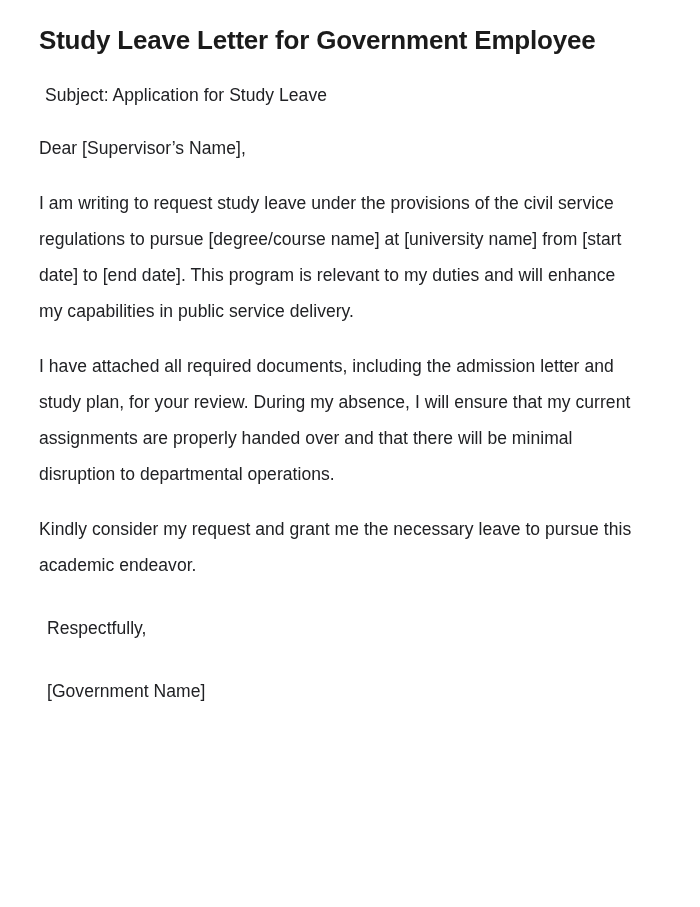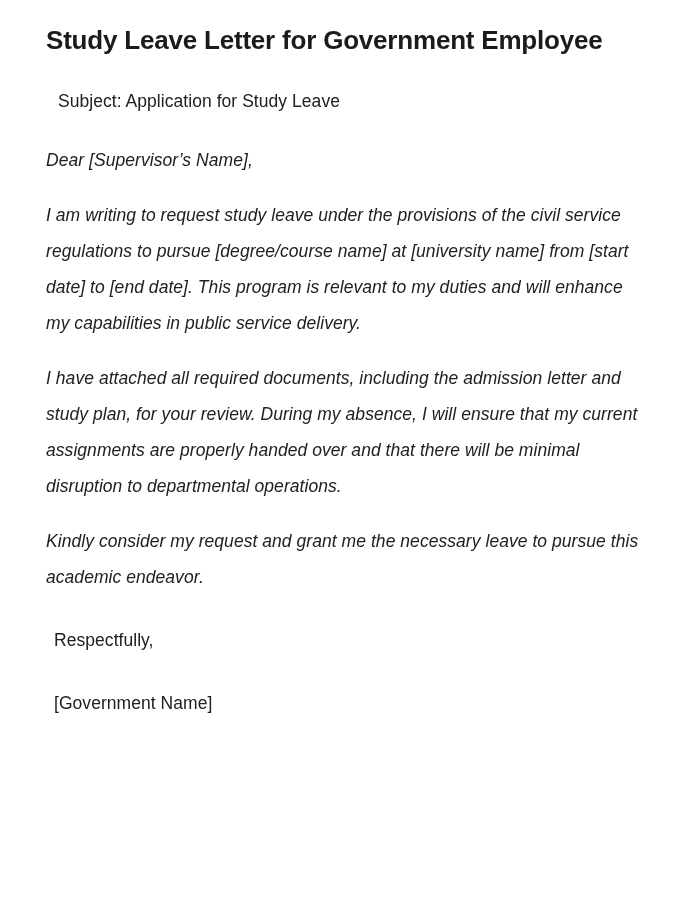--- a/index.html
+++ b/index.html
@@ -18,54 +18,53 @@
     position: relative;
     width: 700px;
     height: 907px;
     background: #ffffff;
     overflow: hidden;
     box-sizing: border-box;
   }
 
   .doc {
     position: absolute;
-    left: 46px;
+    left: 39px;
     top: 0;
     width: 594px;
   }
 
   .doc-title {
     font-size: 26px;
     font-weight: 700;
     line-height: 32px;
     letter-spacing: -0.2px;
     color: #1b1b1b;
     margin: 0;
     padding-top: 24px;
     white-space: nowrap;
   }
 
   .doc-subject {
     font-size: 17.5px;
     line-height: 26px;
     color: #202124;
-    margin: 12px;
+    margin: 6px;
     padding-top: 20px;
     letter-spacing: 0.05px;
   }
 
   .doc-body p {
     font-size: 17.5px;
     line-height: 36px;
     color: #202124;
     margin: 0;
     padding-top: 19px;
     letter-spacing: 0.05px;
     text-align: left;
-    font-style: italic;
   }
 
   .doc-signoff p {
     font-size: 17.5px;
     line-height: 36px;
     color: #202124;
     margin: 8px;
     padding-top: 19px;
     letter-spacing: 0.05px;
   }

